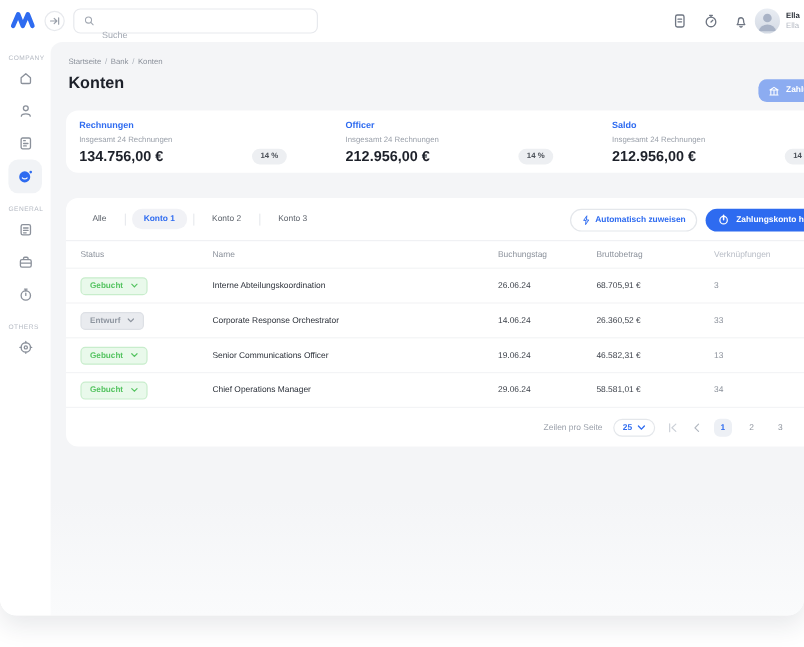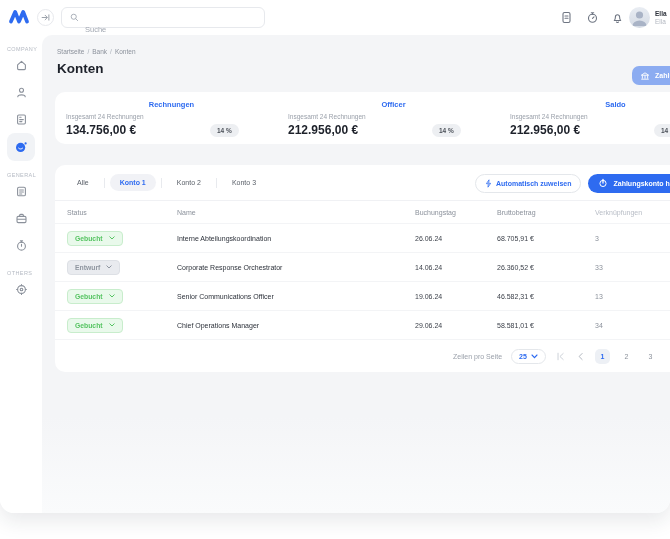--- a/index.html
+++ b/index.html
@@ -37,21 +37,21 @@
   .breadcrumb .sep { margin:0 3px; color:#aab0b9; }
   .page-title { position:absolute; left:15px; top:26px; font-size:13.5px; font-weight:bold; color:#1d212a; }
   .header-btn { position:absolute; left:590px; top:31px; height:19px; width:110px; background:#8cacf1; color:#fff;
                 border:none; border-radius:7px; font-size:7px; font-weight:bold; display:flex; align-items:center; gap:5px;
                 padding:0 8px; font-family:"Liberation Sans", sans-serif; }
 
   
   .stats-card { position:absolute; left:13px; top:57px; width:690px; height:52px; background:#fff; border-radius:10px;
                 display:grid; grid-template-columns:222px 222px 222px; }
   .stat-cell { position:relative; padding:8px 0 0 11px; }
-  .stat-label { font-size:7.5px; font-weight:bold; color:#2e6bf0;text-align:center; }
+  .stat-label { font-size:7.5px; font-weight:bold; color:#2e6bf0; }
   .stat-sub { font-size:6.5px; color:#9aa0aa; margin-top:4px; }
   .stat-value { font-size:12px; font-weight:bold; color:#1d212a; margin-top:3px; }
   .stat-delta { position:absolute; left:155px; bottom:7px; background:#edeff2; border-radius:9px;
                 font-size:6.5px; font-weight:bold; color:#4b5058; padding:3px 7px; }
 
   
   .table-card { position:absolute; left:13px; top:130px; width:690px; height:207px; background:#fff; border-radius:10px; }
   .tabs-row { height:36px; display:flex; align-items:center; padding-left:12px; border-bottom:1px solid #f0f1f4; position:relative; }
   .tab { font-size:7px; color:#5a6069; padding:5px 10px; border-radius:12px; background:transparent; border:none;
          font-family:"Liberation Sans", sans-serif; }

